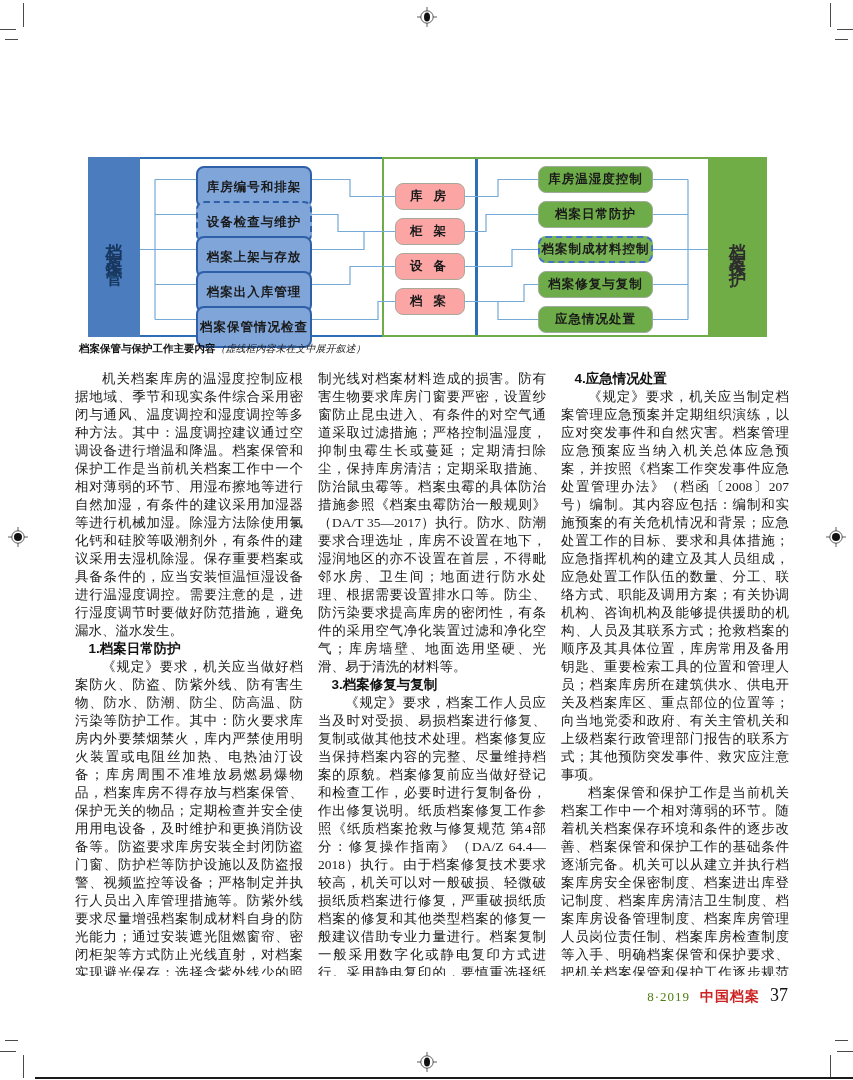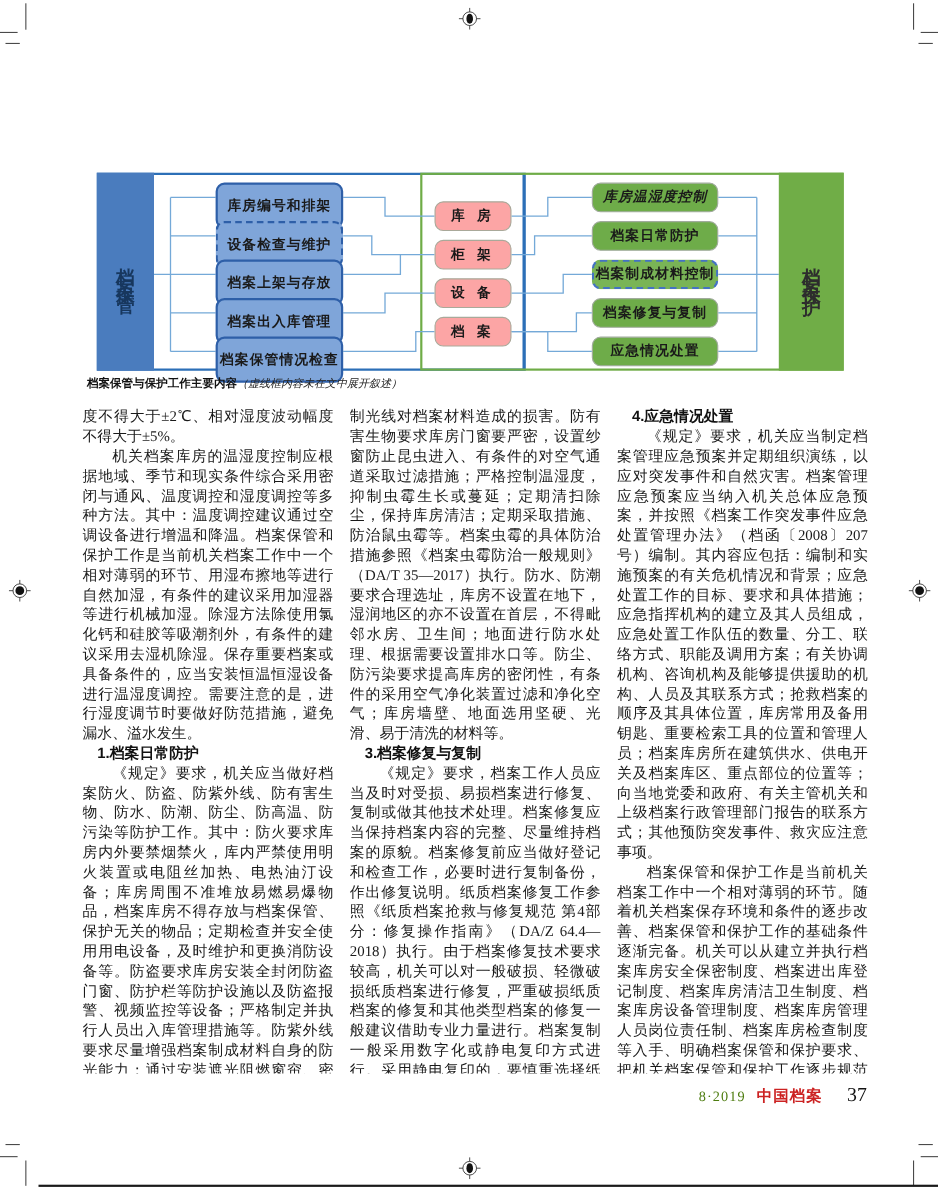--- a/index.html
+++ b/index.html
@@ -43,21 +43,21 @@
   .col h3{margin:0;font-family:"Liberation Sans", sans-serif;font-size:13.5px;
     line-height:18px;font-weight:bold;text-indent:1em;color:#111;}
   .col.c1{left:75px;}
   .col.c2{left:318px;}
   .col.c3{left:561px;}
   
   .footer{position:absolute;right:65px;top:985px;display:flex;align-items:baseline;gap:10px;}
   .footer .issue{font-size:13px;letter-spacing:1px;color:#4d7c0f;}
   .footer .brand{font-family:"Liberation Sans", sans-serif;font-weight:bold;font-size:14px;
     color:#cc2222;letter-spacing:1px;}
-  .footer .pageno{font-size:18px;color:#111;margin-left:12px;}
+  .footer .pageno{font-size:18px;color:#111;}
   .bottom-line{position:absolute;left:35px;top:1077px;width:818px;height:2px;background:#1a1a1a;}
 </style>
 </head>
 <body>
 
 <div class="mark" style="left:23px;top:3px;width:1px;height:24px;"></div>
 <div class="mark" style="left:0;top:29px;width:16px;height:1px;"></div>
 <div class="mark" style="left:5px;top:39px;width:13px;height:1px;"></div>
 <div class="mark" style="left:830px;top:3px;width:1px;height:24px;"></div>
 <div class="mark" style="left:837px;top:29px;width:16px;height:1px;"></div>
@@ -122,33 +122,32 @@
   <div class="dbox blue dashed" style="top:44px;">设备检查与维护</div>
   <div class="dbox blue" style="top:79px;">档案上架与存放</div>
   <div class="dbox blue" style="top:114px;">档案出入库管理</div>
   <div class="dbox blue" style="top:149px;">档案保管情况检查</div>
 
   <div class="dbox yellow" style="top:26px;">库 房</div>
   <div class="dbox yellow" style="top:61px;">柜 架</div>
   <div class="dbox yellow" style="top:96px;">设 备</div>
   <div class="dbox yellow" style="top:131px;">档 案</div>
 
-  <div class="dbox green" style="top:9px;font-style:italic;">库房温湿度控制</div>
+  <div class="dbox green" style="top:9px;">库房温湿度控制</div>
   <div class="dbox green" style="top:44px;">档案日常防护</div>
   <div class="dbox green dashed" style="top:79px;">档案制成材料控制</div>
   <div class="dbox green" style="top:114px;">档案修复与复制</div>
   <div class="dbox green" style="top:149px;">应急情况处置</div>
 </div>
 
 <div class="caption">
   <span class="cap-title">档案保管与保护工作主要内容</span><span class="cap-note">（虚线框内容未在文中展开叙述）</span>
 </div>
 
 <div class="col c1">
-  <p class="noindent">度不得大于±2℃、相对湿度波动幅度不得大于±5%。</p>
   <p>机关档案库房的温湿度控制应根据地域、季节和现实条件综合采用密闭与通风、温度调控和湿度调控等多种方法。其中：温度调控建议通过空调设备进行增温和降温。档案保管和保护工作是当前机关档案工作中一个相对薄弱的环节、用湿布擦地等进行自然加湿，有条件的建议采用加湿器等进行机械加湿。除湿方法除使用氯化钙和硅胶等吸潮剂外，有条件的建议采用去湿机除湿。保存重要档案或具备条件的，应当安装恒温恒湿设备进行温湿度调控。需要注意的是，进行湿度调节时要做好防范措施，避免漏水、溢水发生。</p>
   <h3>1.档案日常防护</h3>
   <p>《规定》要求，机关应当做好档案防火、防盗、防紫外线、防有害生物、防水、防潮、防尘、防高温、防污染等防护工作。其中：防火要求库房内外要禁烟禁火，库内严禁使用明火装置或电阻丝加热、电热油汀设备；库房周围不准堆放易燃易爆物品，档案库房不得存放与档案保管、保护无关的物品；定期检查并安全使用用电设备，及时维护和更换消防设备等。防盗要求库房安装全封闭防盗门窗、防护栏等防护设施以及防盗报警、视频监控等设备；严格制定并执行人员出入库管理措施等。防紫外线要求尽量增强档案制成材料自身的防光能力；通过安装遮光阻燃窗帘、密闭柜架等方式防止光线直射，对档案实现避光保存；选择含紫外线少的照明光源，尽可能控</p>
 </div>
 
 <div class="col c2">
   <p class="noindent">制光线对档案材料造成的损害。防有害生物要求库房门窗要严密，设置纱窗防止昆虫进入、有条件的对空气通道采取过滤措施；严格控制温湿度，抑制虫霉生长或蔓延；定期清扫除尘，保持库房清洁；定期采取措施、防治鼠虫霉等。档案虫霉的具体防治措施参照《档案虫霉防治一般规则》（DA/T 35—2017）执行。防水、防潮要求合理选址，库房不设置在地下，湿润地区的亦不设置在首层，不得毗邻水房、卫生间；地面进行防水处理、根据需要设置排水口等。防尘、防污染要求提高库房的密闭性，有条件的采用空气净化装置过滤和净化空气；库房墙壁、地面选用坚硬、光滑、易于清洗的材料等。</p>
   <h3>3.档案修复与复制</h3>
   <p>《规定》要求，档案工作人员应当及时对受损、易损档案进行修复、复制或做其他技术处理。档案修复应当保持档案内容的完整、尽量维持档案的原貌。档案修复前应当做好登记和检查工作，必要时进行复制备份，作出修复说明。纸质档案修复工作参照《纸质档案抢救与修复规范 第4部分：修复操作指南》（DA/Z 64.4—2018）执行。由于档案修复技术要求较高，机关可以对一般破损、轻微破损纸质档案进行修复，严重破损纸质档案的修复和其他类型档案的修复一般建议借助专业力量进行。档案复制一般采用数字化或静电复印方式进行。采用静电复印的，要慎重选择纸张和复印设备，并且采用单面方式复印，以保证复印质量。</p>
 </div>

